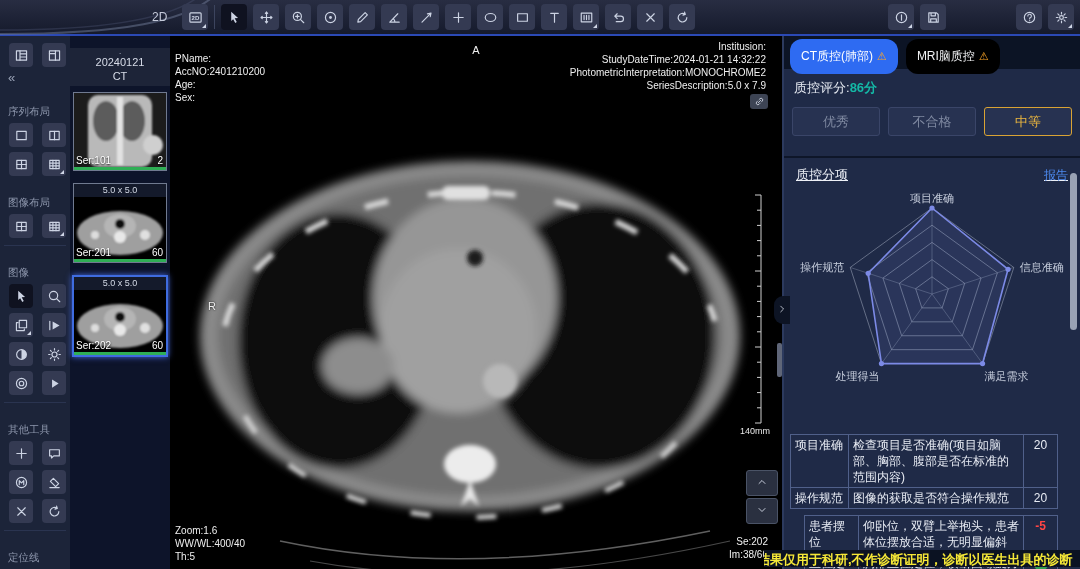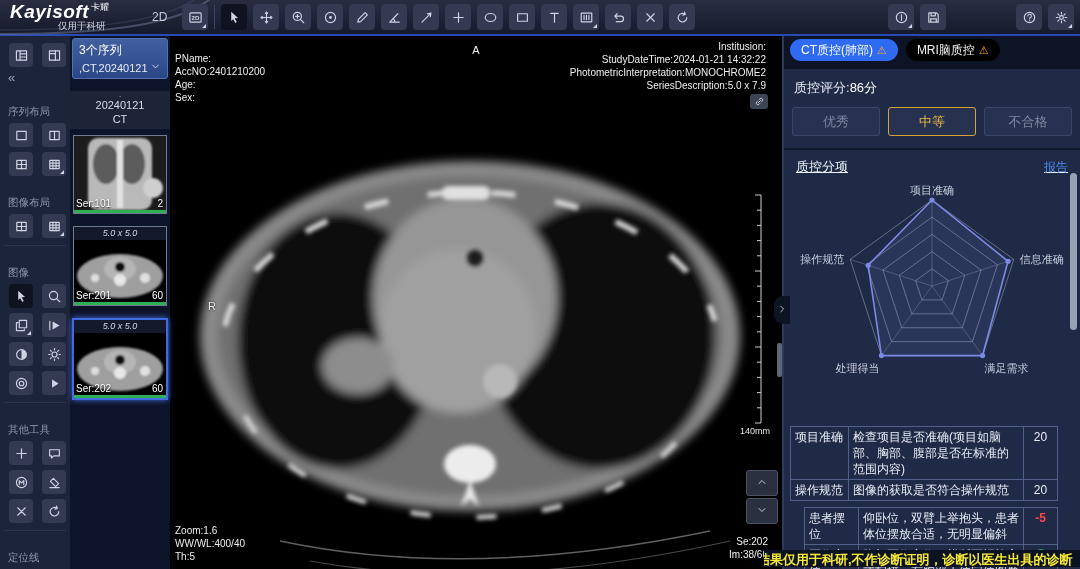--- a/index.html
+++ b/index.html
@@ -43,21 +43,21 @@
   .series{position:absolute;left:70px;top:36px;width:100px;bottom:0;background:#0d142a;z-index:3;}
   .series-head{margin:2px 2px 0;padding:3px 6px 4px;border:1px solid #5070b5;border-radius:3px;
     background:linear-gradient(180deg,#41609f,#2b4687);cursor:pointer;}
   .sh1{font-size:12px;color:#fff;}
   .sh2{display:flex;justify-content:space-between;align-items:center;font-size:11px;color:#e8ecf5;margin-top:2px;}
   .study{margin-top:12px;background:#1d2438;text-align:center;padding:0 0 3px;color:#d7dce8;cursor:pointer;}
   .study-dot{font-size:8px;line-height:7px;}
   .study-date,.study-mod{font-size:11px;line-height:14px;}
   .thumb{width:92px;margin:6px auto 12px;border:1px solid #707a90;position:relative;background:#000;cursor:pointer;}
   .thumb.sel{border:2px solid #3f6ce0;box-shadow:0 0 6px rgba(80,120,255,.85);}
-  .tcap{height:13px;background:#141a2b;color:#d4dae6;font-size:9px;text-align:center;line-height:13px;font-style:italic;}
+  .tcap{height:13px;background:#141a2b;color:#d4dae6;font-size:9px;text-align:center;line-height:13px;}
   .timg{overflow:hidden;} .timg svg{display:block;}
   .tser{position:absolute;left:2px;bottom:4px;font-size:10px;color:#fff;text-shadow:0 1px 2px #000;}
   .tnum{position:absolute;right:3px;bottom:4px;font-size:10px;color:#fff;text-shadow:0 1px 2px #000;}
   .tbar{height:3px;background:#2fae55;}
 
   
   .viewer{position:absolute;left:170px;top:36px;width:612px;bottom:0;background:#000;overflow:hidden;}
   .ct{position:absolute;left:0;top:0;}
   .ov{position:absolute;color:#efefef;font-size:10px;line-height:13px;text-shadow:0 0 2px #000;z-index:2;}
   .ov-tl{left:5px;top:16px;}
@@ -76,27 +76,27 @@
   .vthumb{position:absolute;right:0;top:307px;width:5px;height:34px;background:#5f6678;border-radius:2px;z-index:3;}
 
   .vdivider{position:absolute;left:782px;top:36px;width:2px;bottom:0;background:#2c3a5e;z-index:4;}
   .expand-handle{position:absolute;left:774px;top:296px;width:16px;height:28px;background:#0d1424;
     border-radius:9px 0 0 9px;color:#dfe4ee;display:flex;align-items:center;justify-content:center;
     font-size:10px;z-index:5;cursor:pointer;}
 
   
   .qc{position:absolute;left:784px;right:0;top:36px;bottom:0;background:#1f2a47;z-index:3;overflow:hidden;}
   .qc-tabs{height:26px;background:#0c1425;display:flex;gap:8px;padding:3px 6px 4px;}
-  .pill{height:22px;border-radius:12px;display:flex;align-items:center;padding:0 11px;font-size:12px;cursor:pointer;white-space:nowrap;}
+  .pill{height:35px;border-radius:12px;display:flex;align-items:center;padding:0 11px;font-size:12px;cursor:pointer;white-space:nowrap;}
   .pill.active{background:#2e6bf2;color:#fff;}
   .pill.inactive{background:#000000;color:#f2f3f5;}
   .pwarn{margin-left:4px;color:#ffa726;font-size:11px;}
   .qc-score{padding:10px 10px 4px;font-size:13px;color:#e6eaf2;}
-  .score-val{color:#ffffff;font-weight:normal;margin-top:28px;}
-  .qc-grades{display:flex;gap:8px;padding:6px 8px 12px;}
+  .score-val{color:#14b8a6;font-weight:bold;margin-top:28px;}
+  .qc-grades{display:flex;gap:8px;padding:6px 8px 20px;}
   .gbtn{flex:1;height:27px;border-radius:3px;display:flex;align-items:center;justify-content:center;
     font-size:13px;background:#273251;border:1px solid #3a4568;color:#7e88a0;cursor:pointer;}
   .gbtn.sel{border-color:#d9a334;color:#ecb73f;}
   .qc-div{height:2px;background:#0e1629;}
   .qc-sec{display:flex;justify-content:space-between;align-items:center;padding:8px 12px 0;font-size:13px;color:#eef1f7;text-decoration:underline;}
   .qc-report{color:#4d8af0;font-size:12px;cursor:pointer;}
   .radar-wrap{display:flex;justify-content:center;margin-top:2px;}
   .qc-tablewrap{margin:20px 22px 0 6px;}
   table.qct{width:100%;border-collapse:collapse;table-layout:fixed;}
   .qct td{border:1px solid #50608a;font-size:12px;color:#e8ecf4;padding:2px 4px;line-height:16px;vertical-align:top;}
@@ -123,24 +123,20 @@
 </defs>
   </svg>
 
 <div class="stage">
 
   <div class="topbar">
     <svg class="swoosh" width="320" height="36">
       <path d="M0 34 C 120 34 190 22 218 -8" stroke="#6a7490" fill="none" opacity="0.55" stroke-width="2"></path>
       <path d="M0 30 C 110 30 178 18 204 -8" stroke="#4a5370" fill="none" opacity="0.4" stroke-width="1.5"></path>
     </svg>
-    <div class="logo">
-      <span class="logo-main">Kayisoft</span><span class="logo-cn">卡耀</span>
-      <div class="logo-sub">仅用于科研</div>
-    </div>
     <span class="mode-label">2D</span>
     <div class="tb-group" id="tb-left">
         <div class="tbtn corner">
           <svg viewBox="0 0 16 16" width="15" height="15" fill="none" stroke="currentColor" stroke-width="1.25" stroke-linecap="round" stroke-linejoin="round">
             <rect x="2" y="3" width="12" height="10" rx="1"></rect>
             <text x="8" y="10.8" font-size="6.5" fill="currentColor" stroke="none" text-anchor="middle" font-weight="bold">2D</text>
           </svg>
         </div>
         <div class="tb-sep"></div>
         <div class="tbtn active">
@@ -404,29 +400,20 @@
         <div class="sdiv"></div>
         <div class="slabel">同步</div>
         <label class="crow">
           <span class="cb"></span>
           <span>图像ID同步</span>
         </label>
       </div>
   </div>
 
   <div class="series">
-    <div class="series-head">
-      <div class="sh1">3个序列</div>
-      <div class="sh2">
-          <span>,CT,20240121</span>
-          <span id="series-chev"><svg viewBox="0 0 16 16" width="11" height="11" fill="none" stroke="currentColor" stroke-width="1.25" stroke-linecap="round" stroke-linejoin="round">
-              <path d="M4 6 L8 10 L12 6"></path>
-            </svg></span>
-        </div>
-    </div>
     <div class="study">
       <div class="study-dot">.</div>
       <div class="study-date">20240121</div>
       <div class="study-mod">CT</div>
     </div>
     <div id="thumbs">
         <div class="thumb">
           <div class="timg">
             <svg viewBox="0 0 92 74" width="92" preserveAspectRatio="none">
               <rect width="92" height="74" fill="#1c1c1c"></rect>
@@ -595,22 +582,22 @@
         <div class="pill inactive">
           <span>MRI脑质控</span>
           <span class="pwarn">⚠</span>
         </div>
       </div>
     <div class="qc-score">
       <span>质控评分:</span><span class="score-val">86分</span>
     </div>
     <div class="qc-grades" id="qc-grades">
         <div class="gbtn">优秀</div>
+        <div class="gbtn">不合格</div>
         <div class="gbtn sel">中等</div>
-        <div class="gbtn">不合格</div>
       </div>
     <div class="qc-div"></div>
     <div class="qc-sec">
       <span>质控分项</span>
       <a class="qc-report">报告</a>
     </div>
     <div class="radar-wrap">
         <svg id="radar-svg" width="280" height="228" viewBox="0 0 280 228">
           <polygon points="140,22 221.7908604013832,81.42453848375453 190.5495316971527,177.57546151624547 89.45046830284733,177.57546151624547 58.20913959861679,81.42453848375453" fill="none" stroke="#9aa3b8" stroke-width="0.7" opacity="0.8"></polygon>
           <polygon points="140,39.2 205.43268832110655,86.73963078700362 180.43962535772215,163.6603692129964 99.56037464227785,163.6603692129964 74.56731167889343,86.73963078700362" fill="none" stroke="#9aa3b8" stroke-width="0.7" opacity="0.8"></polygon>

